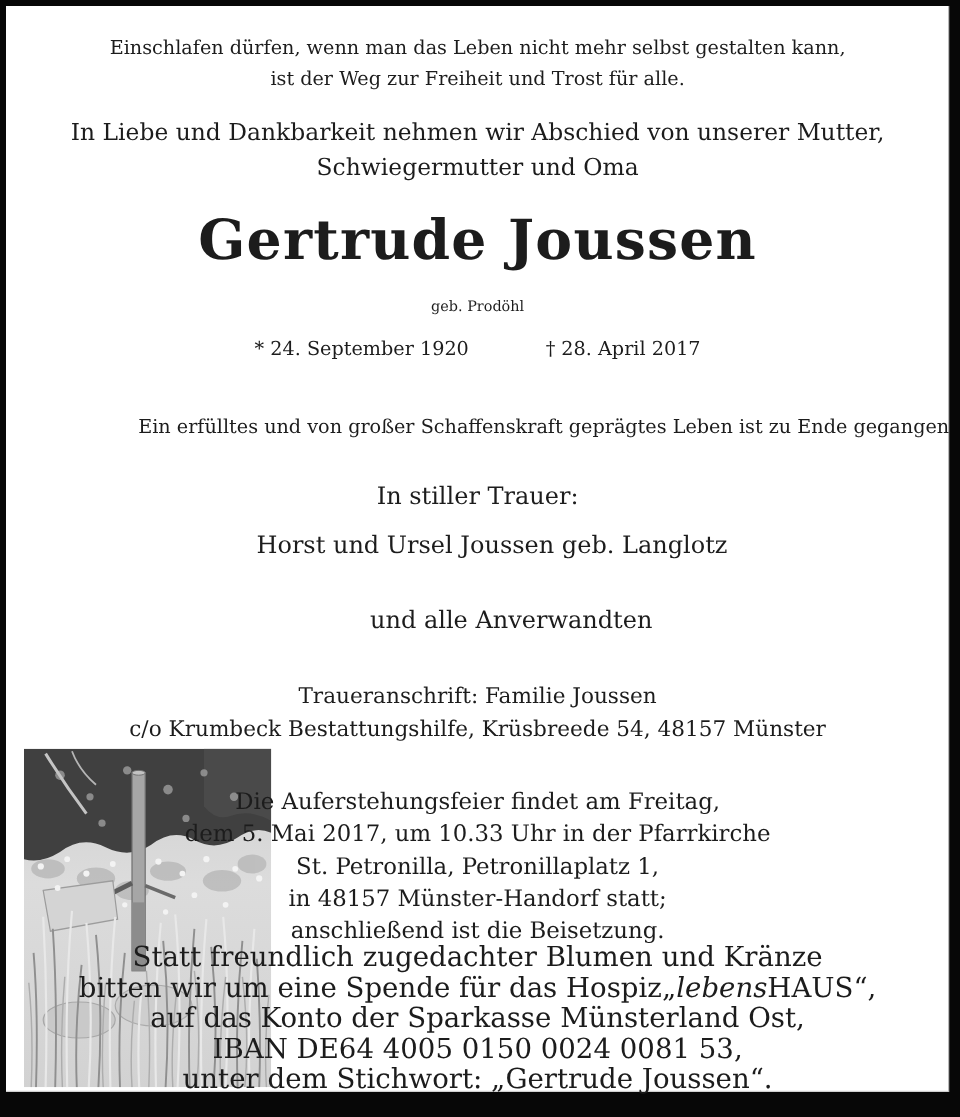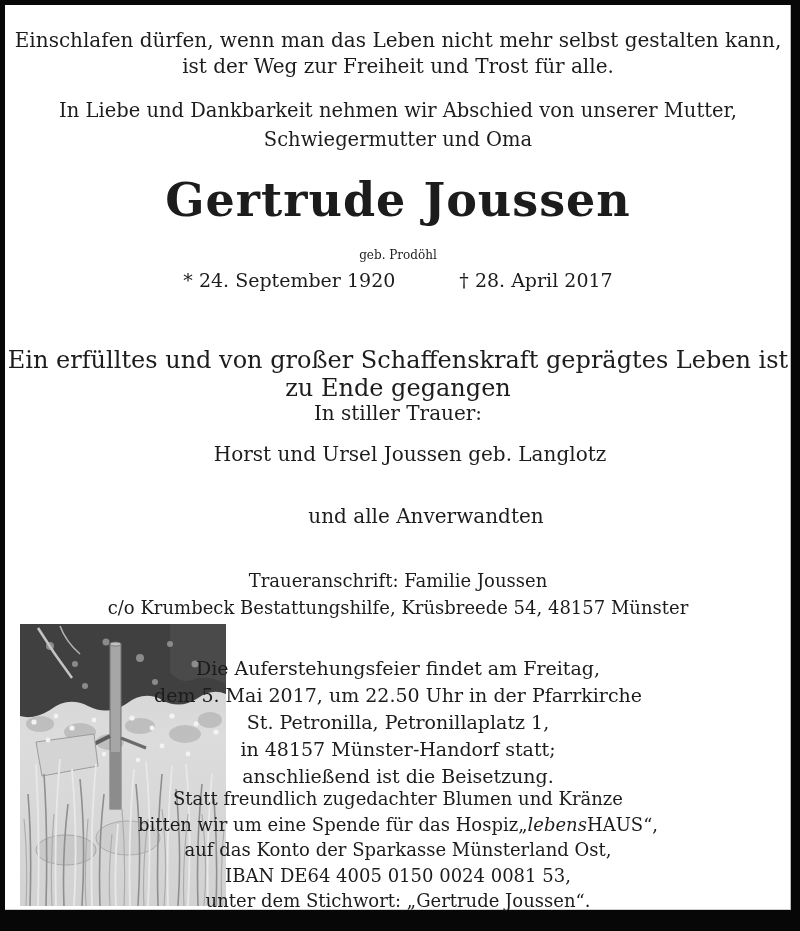--- a/index.html
+++ b/index.html
@@ -21,39 +21,39 @@
     background: #ffffff;
     box-shadow: inset -1px 0 0 #b9b9b9, inset 0 -1px 0 #cfcfcf;
   }
   .t {
     position: absolute;
     left: 0; width: 100%;
     text-align: center;
     color: #1c1c1c;
     z-index: 2;
   }
-  .epigraph { top: 22px; font-size: 20px; line-height: 26px; }
+  .epigraph { top: 22px; font-size: 16px; line-height: 26px; }
   .intro    { top: 91px; font-size: 19.5px; line-height: 29px; }
   .name {
     top: 168px;
     font-size: 46px;
     font-weight: bold;
     letter-spacing: 1px;
     margin: 0;
   }
   .maiden   { top: 243px; font-size: 12px; }
-  .dates    { top: 264px; font-size: 19px; }
+  .dates    { top: 276px; font-size: 16px; }
   .dates .death { margin-left: 64px; }
-  .tribute  { top: 341px; font-size: 24px; }
+  .tribute  { top: 341px; font-size: 16px; text-align: right; }
   .trauer   { top: 396px; font-size: 20px; }
   .mourners { top: 434px; font-size: 20px; line-height: 30px; padding-left: 12px; }
   .anverwandten { top: 499px; font-size: 20px; margin-left: 28px; }
   .address  { top: 562px; font-size: 18px; line-height: 27px; }
   .service  { top: 637px; font-size: 19px; line-height: 27px; margin-top: 13px; }
-  .donation { top: 781px; font-size: 18px; line-height: 25.5px; }
+  .donation { top: 781px; font-size: 23px; line-height: 25.5px; }
   .donation em { font-style: italic; }
   .photo {
     position: absolute;
     left: 15px; top: 619px;
     width: 206px; height: 282px;
     z-index: 1;
   }
 </style>
 </head>
 <body>
@@ -190,21 +190,21 @@
     </div>
     <div class="t anverwandten">und alle Anverwandten</div>
 
     <div class="t address">
       <div>Traueranschrift: Familie Joussen</div>
       <div>c/o Krumbeck Bestattungshilfe, Krüsbreede 54, 48157 Münster</div>
     </div>
 
     <div class="t service">
       <div>Die Auferstehungsfeier findet am Freitag,</div>
-      <div>dem 5. Mai 2017, um 22.50 Uhr in der Pfarrkirche</div>
+      <div>dem 5. Mai 2017, um 10.33 Uhr in der Pfarrkirche</div>
       <div>St. Petronilla, Petronillaplatz 1,</div>
       <div>in 48157 Münster-Handorf statt;</div>
       <div>anschließend ist die Beisetzung.</div>
     </div>
 
     <div class="t donation">
       <div>Statt freundlich zugedachter Blumen und Kränze</div>
       <div>
         <span>bitten wir um eine Spende für das Hospiz„</span><em>lebens</em><span>HAUS“,</span>
       </div>

